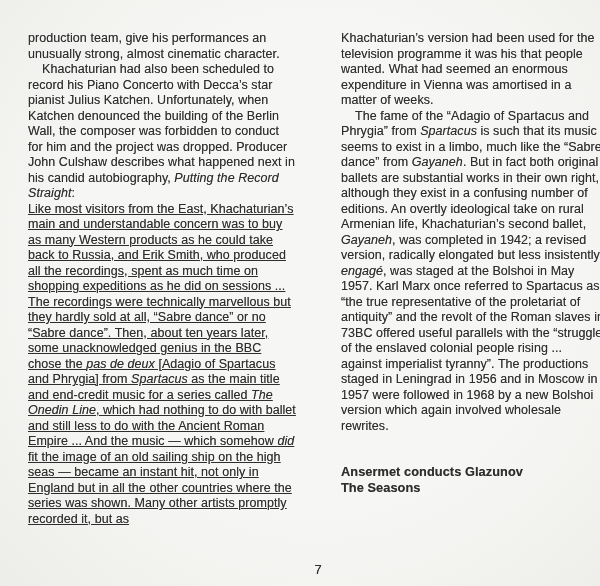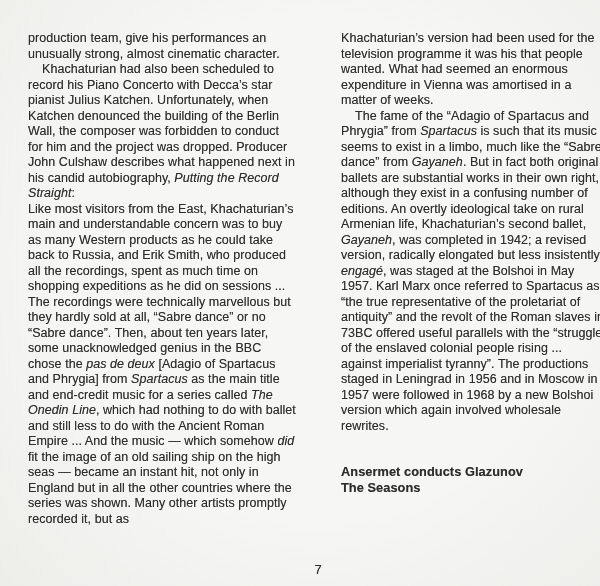--- a/index.html
+++ b/index.html
@@ -23,20 +23,21 @@
     text-shadow: 0 0 0.4px rgba(46,46,46,0.55);
   }
   .col-left  { left: 28px;  width: 268px; }
   .col-right { left: 326px; width: 263px; margin-left: 15px; }
   .col p { margin: 0; }
   .first-line-indent { text-indent: 14px; }
   .gap-top { margin-top: 15.5px; }
   .quote {
     margin-left: 18px;
     margin-top: 15.5px;
+    text-decoration: underline;
   }
   .heading {
     margin-top: 30px;
     font-weight: bold;
     font-size: 12.8px;
     line-height: 15.5px;
   }
   .it { font-style: italic; }
   .page-number {
     position: absolute;

